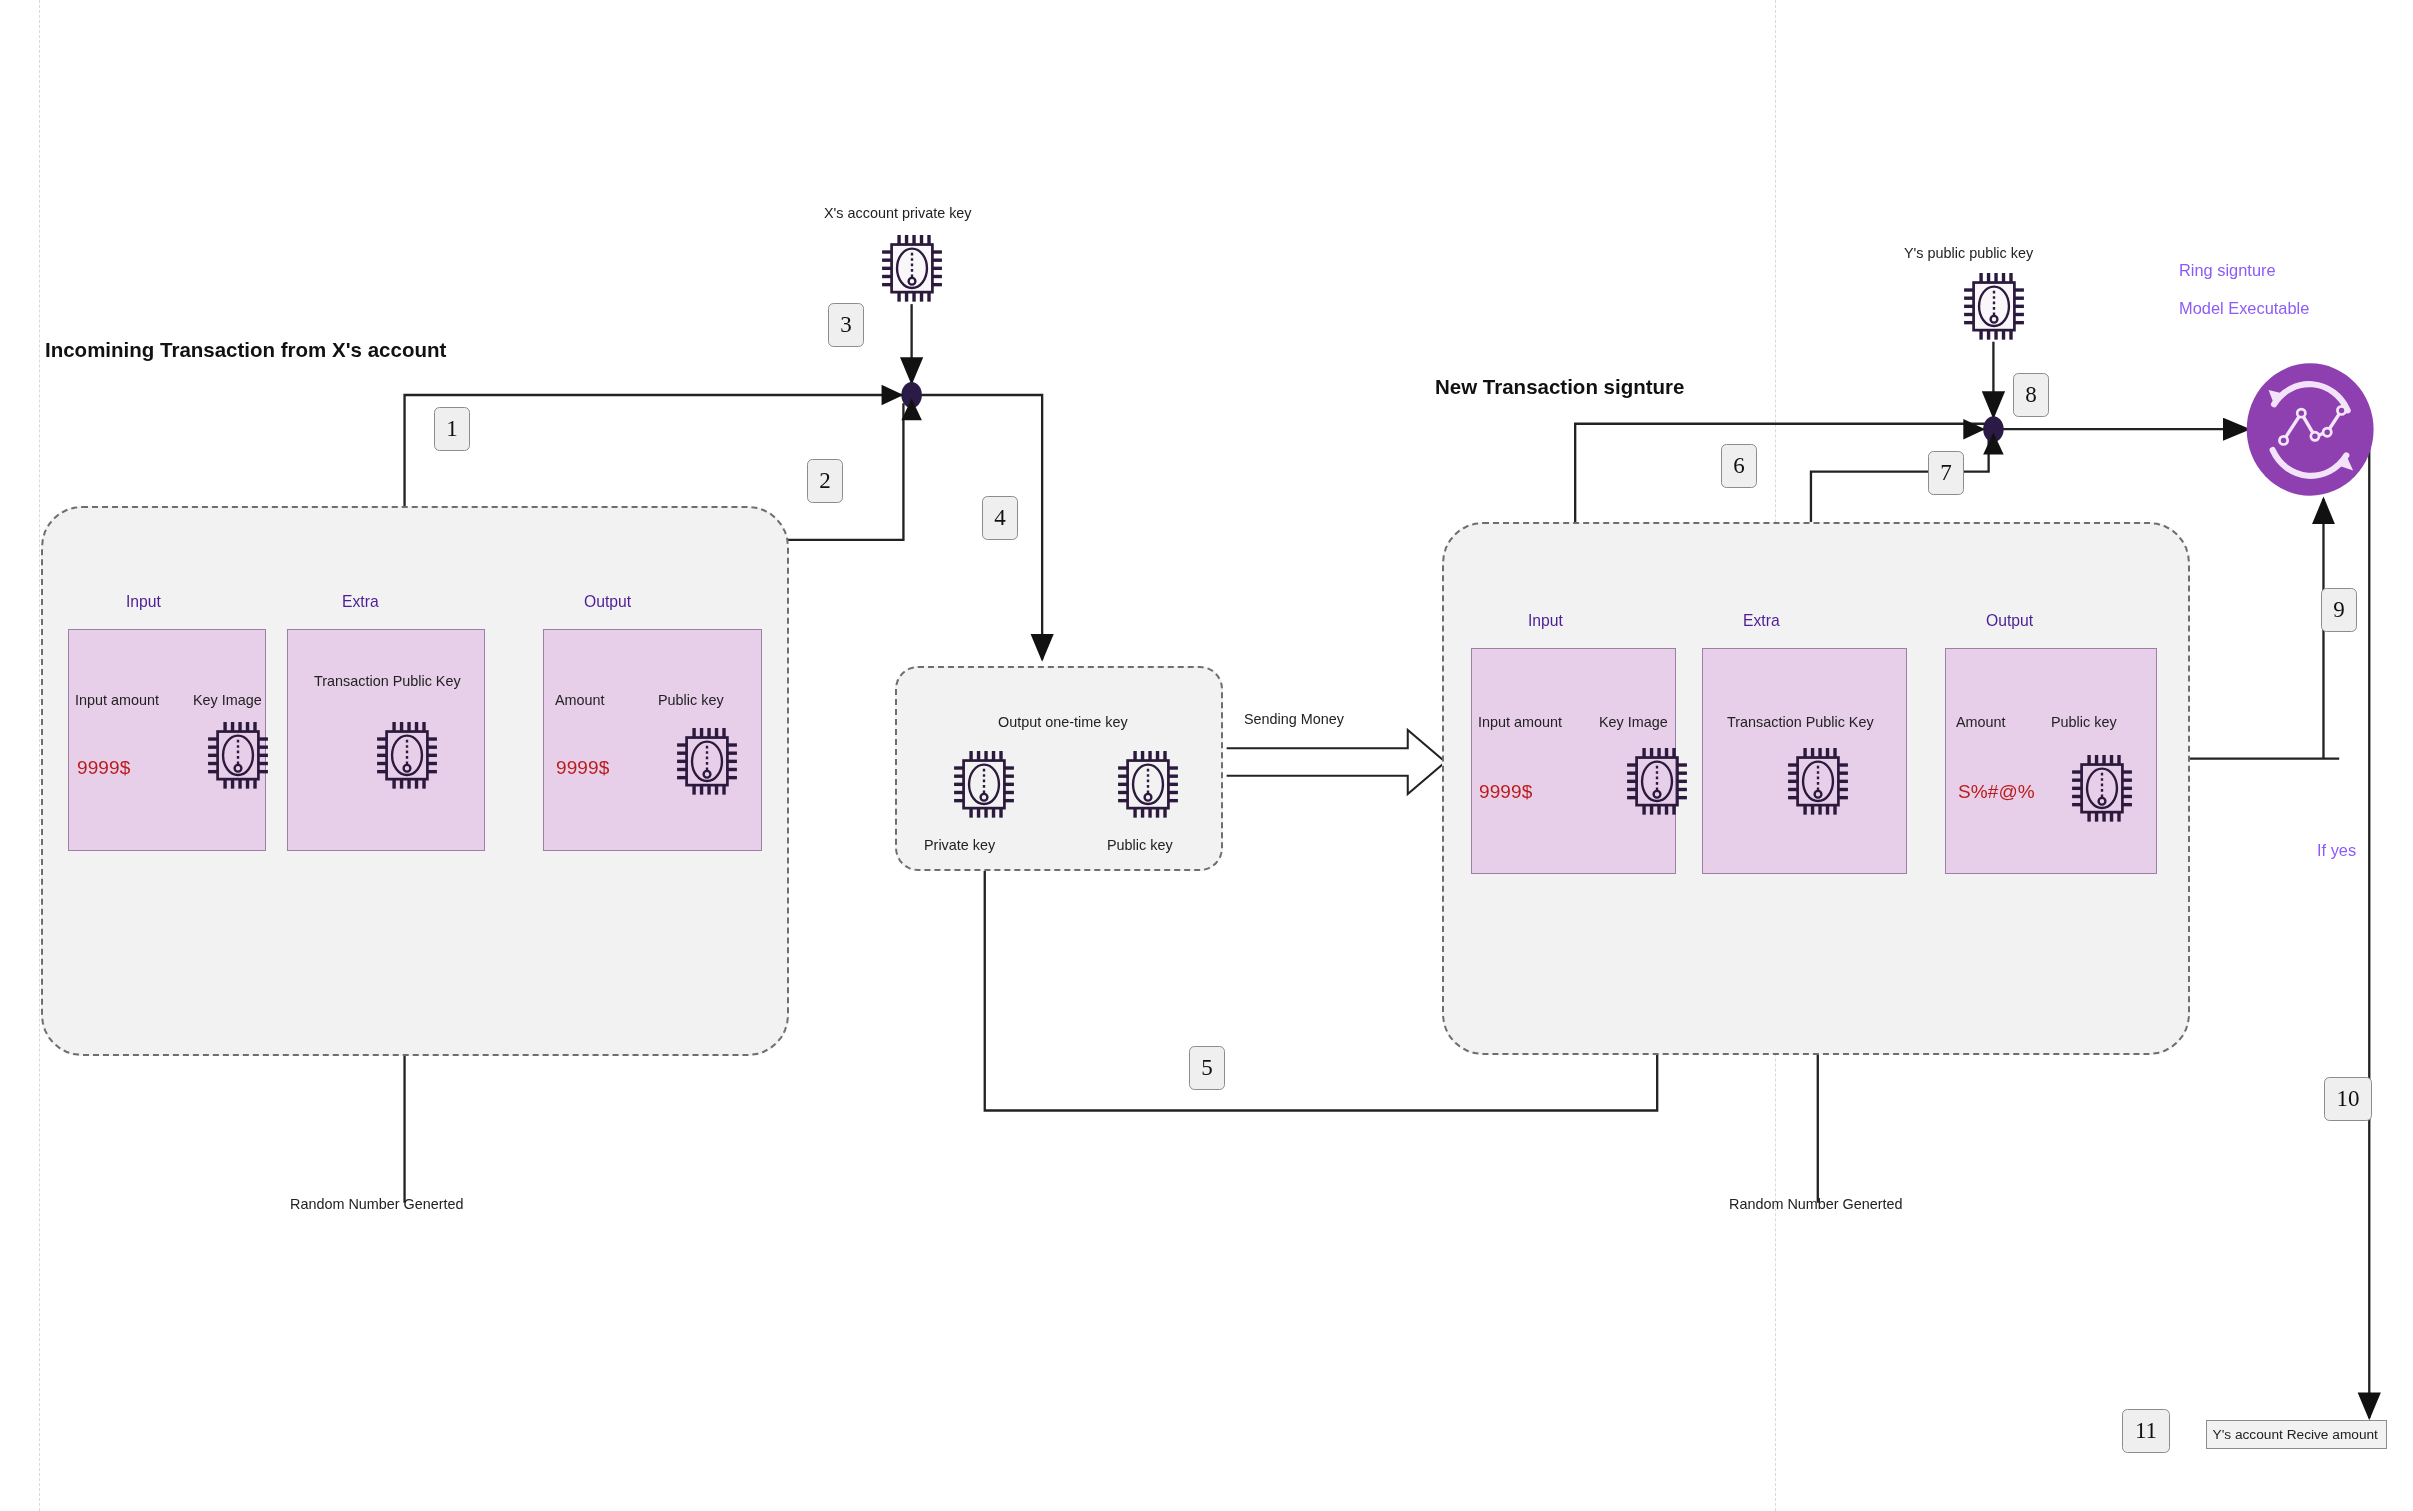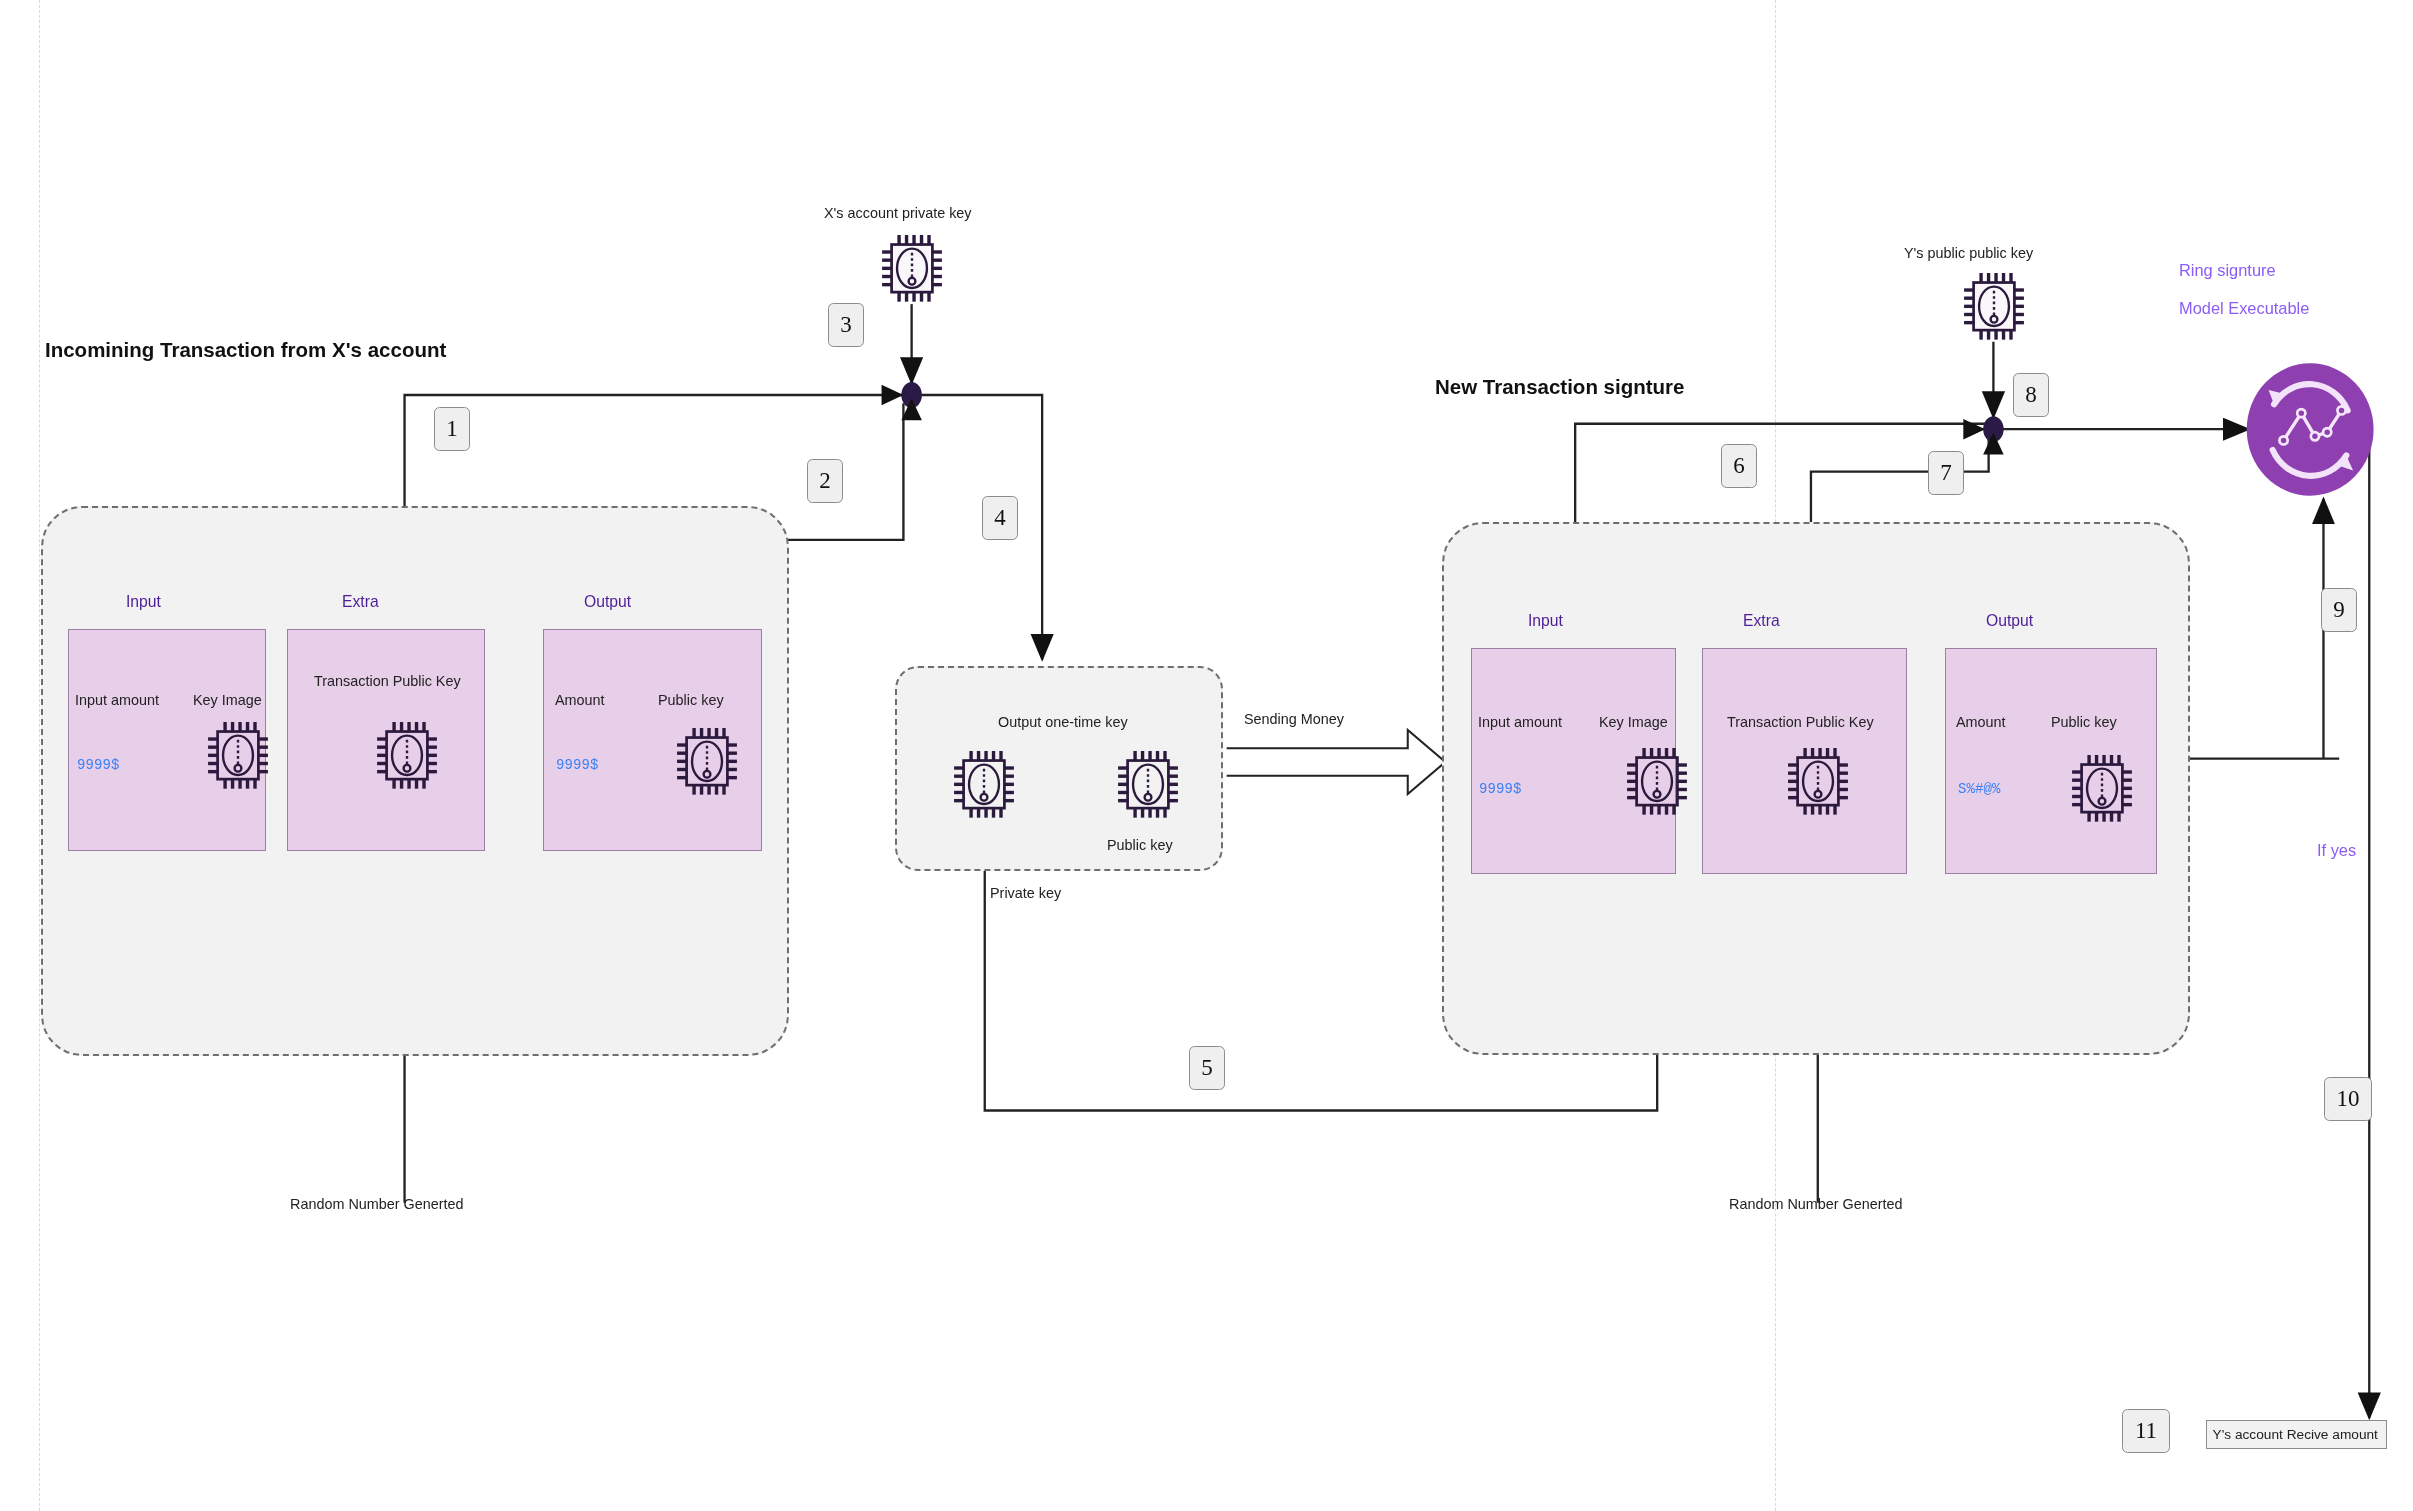--- a/index.html
+++ b/index.html
@@ -5,21 +5,21 @@
   html,body{margin:0;padding:0;background:#ffffff;}
   body{font-family:"Liberation Sans", sans-serif;}
   #canvas{position:relative;width:2413px;height:1511px;background:#fff;overflow:hidden;}
   svg#wires{position:absolute;left:0;top:0;width:2413px;height:1511px;pointer-events:none;}
 
   .txt{position:absolute;color:#1a1a1a;white-space:nowrap;}
   .section-title{font-size:20.5px;font-weight:bold;color:#111;}
   .sub-label{font-size:15.7px;color:#4c1d95;}
   .small-label{font-size:14.4px;color:#222;}
   .plain-label{font-size:16.4px;color:#8b5cf6;}
-  .amount{font-size:14px;color:#3b82f6;letter-spacing:0.1px;font-family:Liberation Mono, monospace;}
+  .amount{font-size:19px;color:#b91c1c;letter-spacing:0.1px;}
 
   .group-box{position:absolute;background:#f2f2f2;border:2.1px dashed #6e6e6e;border-radius:41px;box-sizing:border-box;}
   .group-box.small{border-radius:23px;border-width:2.1px;}
 
   .field-box{position:absolute;background:#e8cfe9;border:1.4px solid #9b7fa5;box-sizing:border-box;}
 
   .badge{position:absolute;background:#efefef;border:1.4px solid #8c8c8c;border-radius:5.5px;
          font-size:23px;color:#111;display:flex;align-items:center;justify-content:center;
          font-family:"Liberation Serif", serif;}
 
@@ -105,21 +105,21 @@
   <div class="txt small-label" style="left:314px;top:673px;">Transaction Public Key</div>
 
   <div class="txt small-label" style="left:555px;top:692px;">Amount</div>
   <div class="txt amount" style="left:556px;top:757px;">9999$</div>
   <div class="txt small-label" style="left:658px;top:692px;">Public key</div>
 
   <div class="txt small-label" style="left:290px;top:1196px;">Random Number Generted</div>
 
   <div class="group-box small" style="left:895px;top:666px;width:328px;height:205px;"></div>
   <div class="txt small-label" style="left:998px;top:714px;">Output one-time key</div>
-  <div class="txt small-label" style="left:990px;top:837px;margin-top:48px;">Private key</div>
+  <div class="txt small-label" style="left:924px;top:837px;">Private key</div>
   <div class="txt small-label" style="left:1107px;top:837px;">Public key</div>
 
   <div class="txt small-label" style="left:1244px;top:711px;">Sending Money</div>
 
   <div class="txt section-title" style="left:1435px;top:375px;">New Transaction signture</div>
 
   <div class="group-box" style="left:1442px;top:522px;width:748px;height:533px;"></div>
 
   <div class="txt sub-label" style="left:1528px;top:612px;">Input</div>
   <div class="txt sub-label" style="left:1743px;top:612px;">Extra</div>

